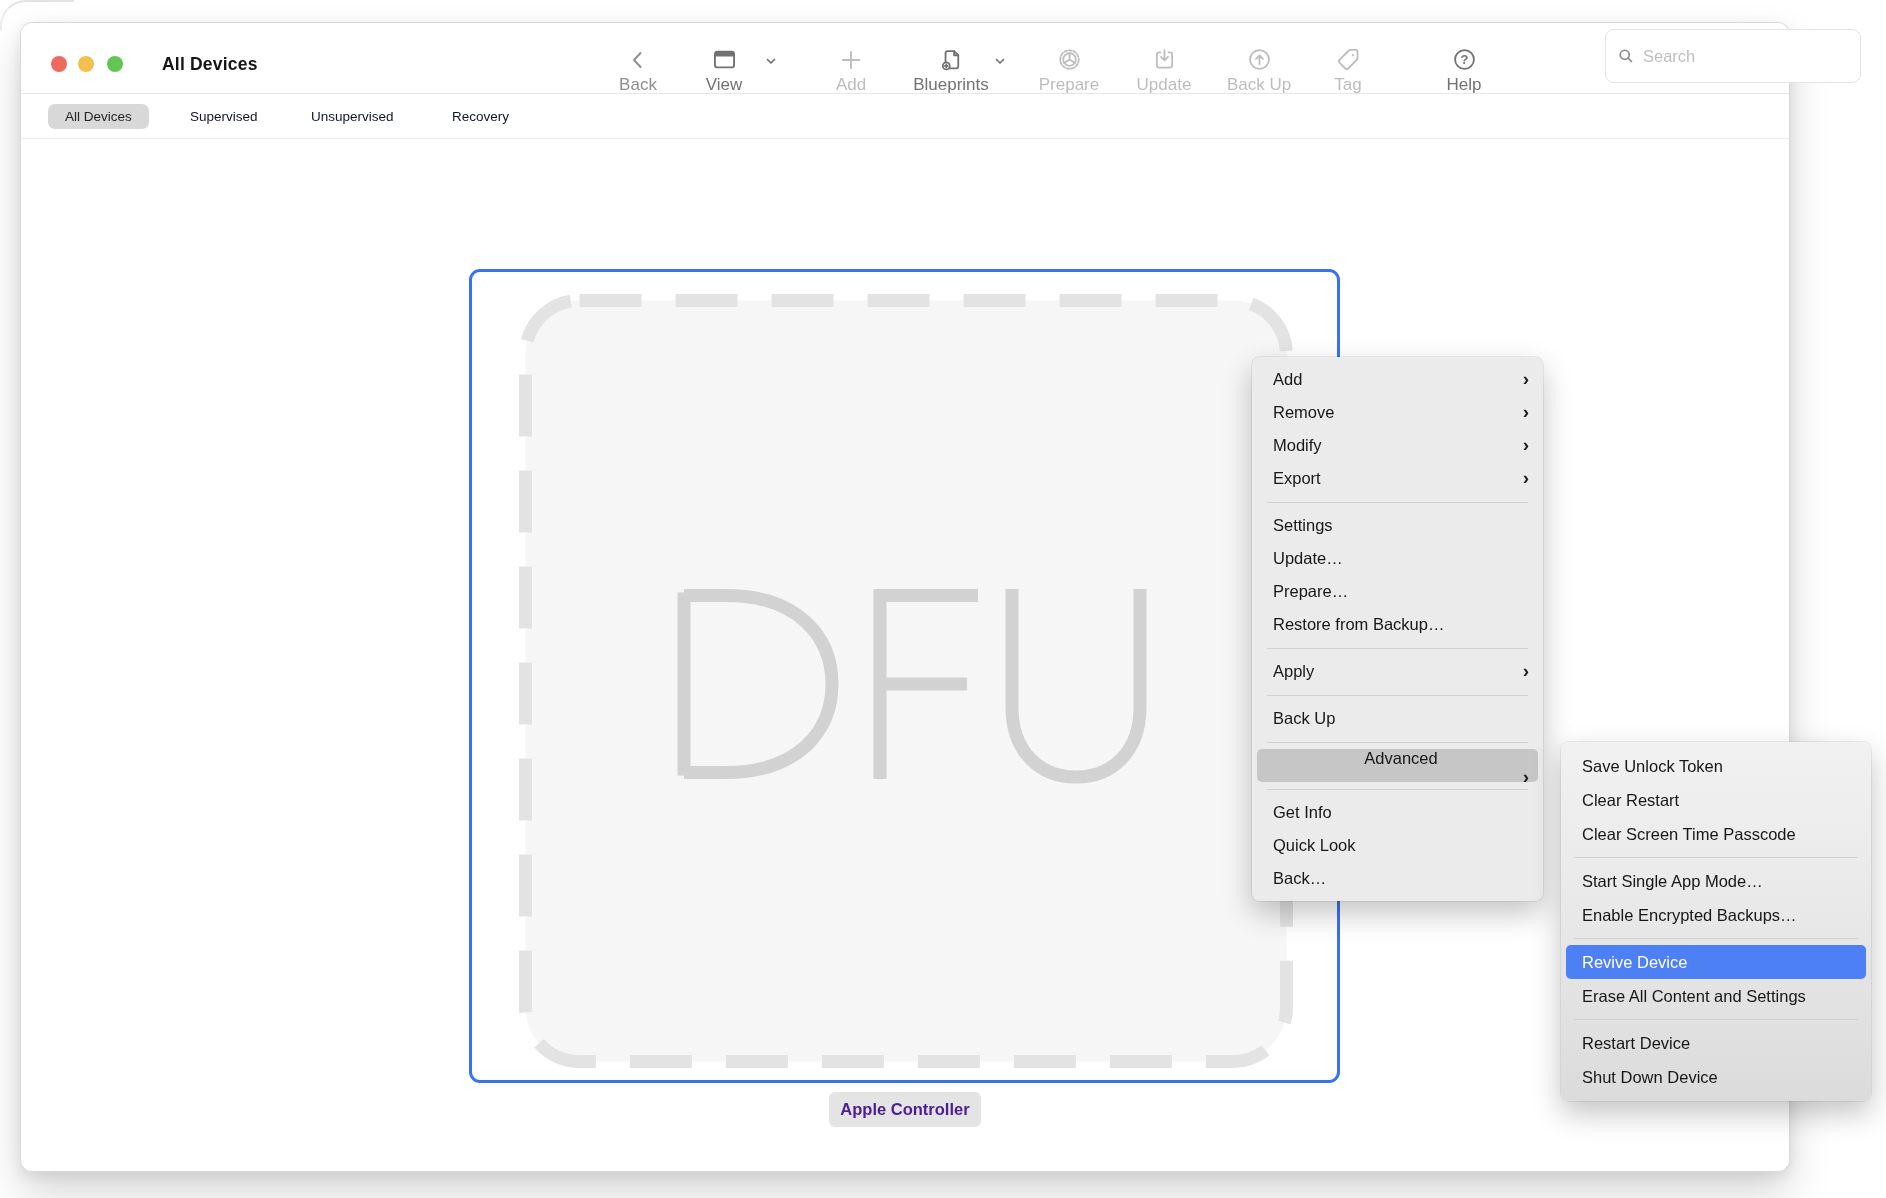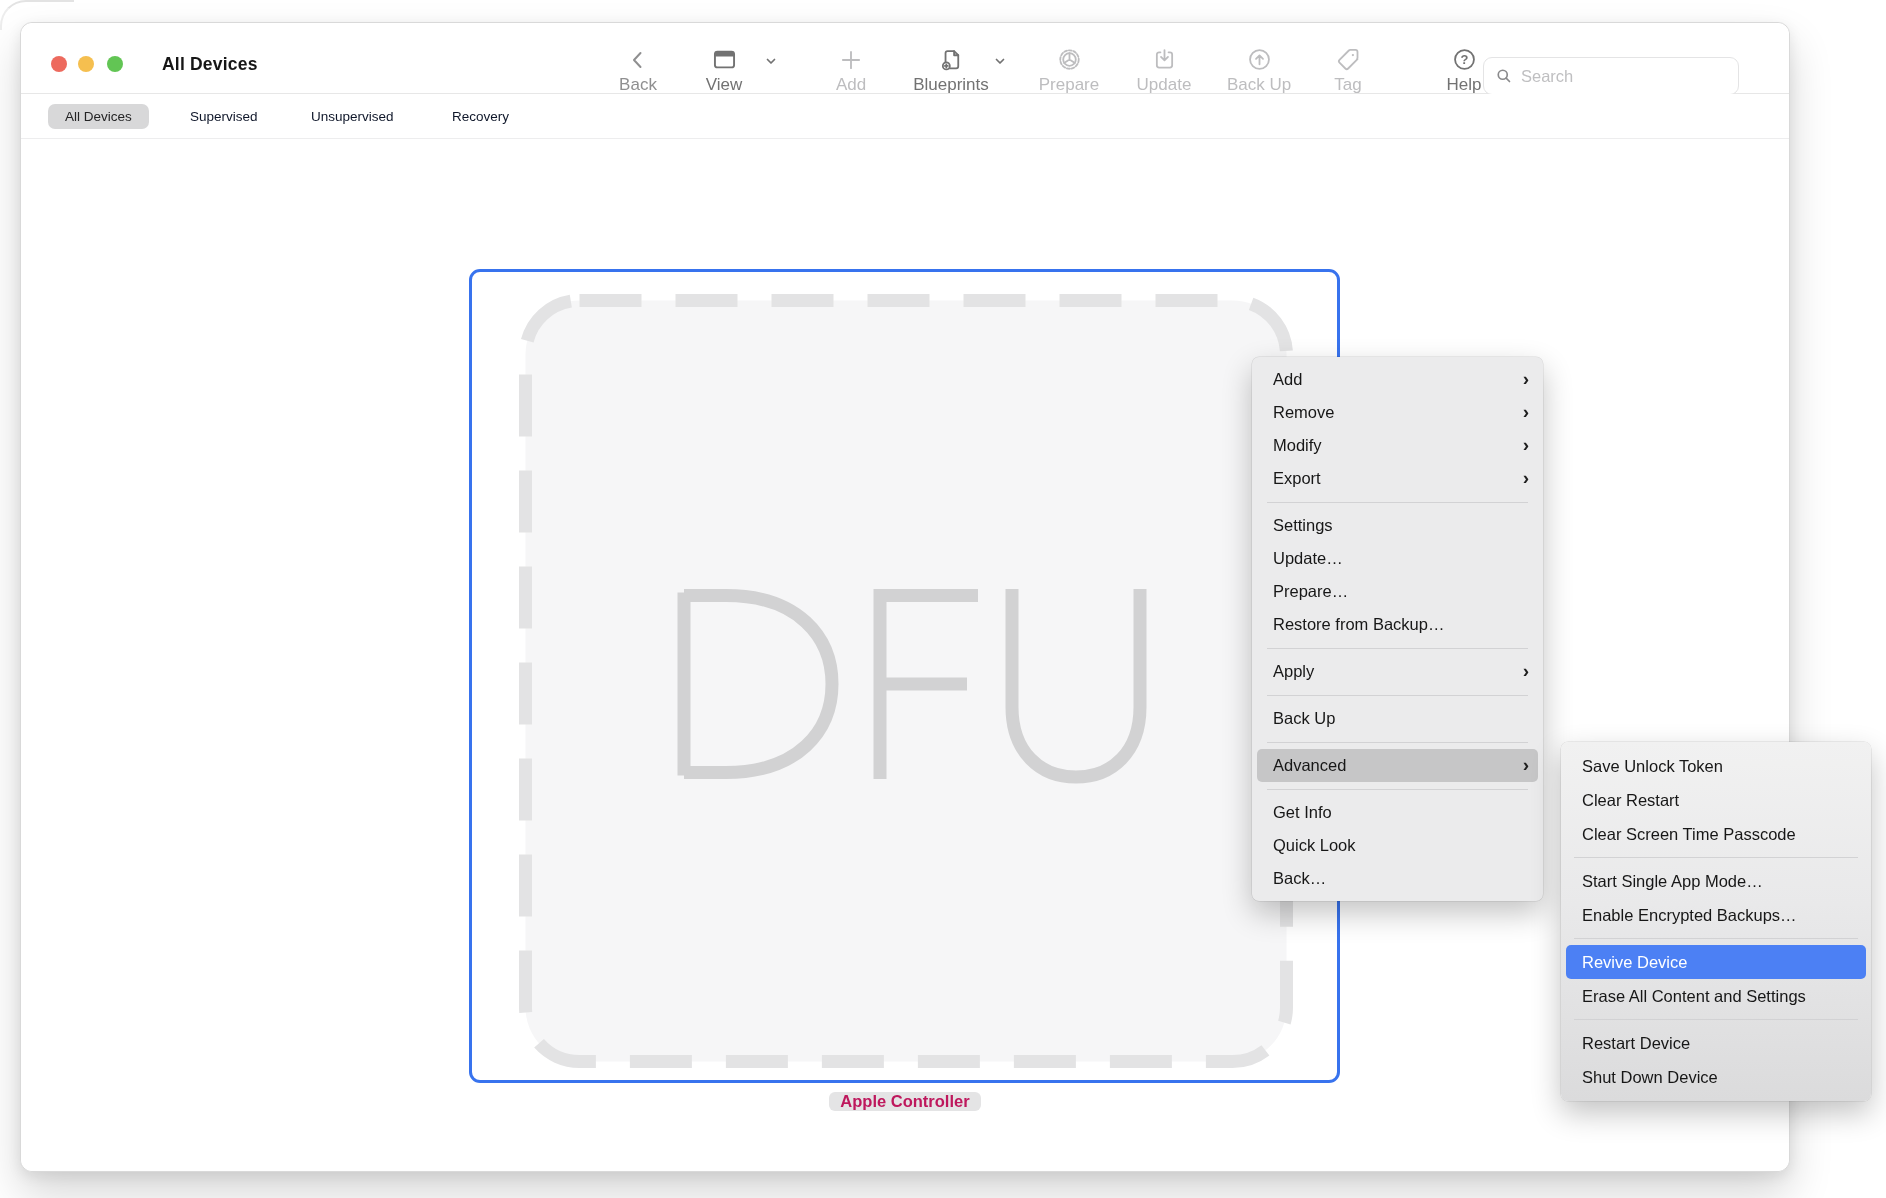--- a/index.html
+++ b/index.html
@@ -28,48 +28,48 @@
   .win-title{position:absolute;left:141px;top:31px;font-size:17.5px;font-weight:bold;color:#161616;letter-spacing:.2px;}
 
   
   .tbi{position:absolute;top:22px;width:90px;text-align:center;color:#727272;cursor:default;}
   .tbi .ic{height:29px;display:flex;align-items:center;justify-content:center;position:relative;}
   .tbi .lbl{font-size:17px;margin-top:1px;}
   .tbi.disabled{color:#bdbdbf;}
   .tbi.mid{color:#8f8f90;}
   .dd{position:absolute;right:6px;top:10px;}
   svg.icon{display:block;}
-  .search{position:absolute;left:1462px;top:6px;width:256px;height:38px;border:1.5px solid #e4e4e5;border-radius:9px;background:#fff;display:flex;align-items:center;padding:0 10px;margin-top:28px;}
+  .search{position:absolute;left:1584px;top:6px;width:256px;height:54px;border:1.5px solid #e4e4e5;border-radius:9px;background:#fff;display:flex;align-items:center;padding:0 10px;}
   .search input{border:none;outline:none;font-size:16.5px;color:#333;width:100%;margin-left:7px;font-family:inherit;background:transparent;}
   .search input::placeholder{color:#bfbfc1;}
 
   
   .tabbar{position:absolute;left:0;top:71px;right:0;height:45px;border-bottom:1px solid #ededee;background:#fff;}
   .tab{position:absolute;top:10px;height:25px;line-height:25px;font-size:13.5px;color:#0f172a;cursor:default;}
   .tab.selected{background:#d8d8d9;color:#242425;border-radius:7px;padding:0 17px;font-weight:500;}
 
   
   .canvas{position:absolute;left:0;top:116px;right:0;bottom:0;border-radius:0 0 12px 12px;background:#fff;overflow:hidden;}
   .sel-rect{position:absolute;left:448px;top:130px;width:871px;height:814px;border:3px solid var(--selection-blue);border-radius:11px;}
   .dfu-svg{position:absolute;left:498px;top:155px;}
   .device-label{position:absolute;left:803px;top:953px;width:162px;text-align:center;}
-  .device-label span{display:inline-block;background:#e4e4e5;border-radius:6px;padding:0 11px;font-size:16.5px;font-weight:600;color:#be185d;}
+  .device-label span{display:inline-block;background:#e4e4e5;border-radius:6px;padding:8px 11px;font-size:16.5px;font-weight:600;color:#4c1d95;}
 
   
   .menu{position:absolute;border-radius:7px;padding:6px 0;
     box-shadow:0 12px 30px rgba(0,0,0,.24),0 0 0 .5px rgba(0,0,0,.12);}
   .ctx{left:1252px;top:357px;width:291px;background:#ebebec;z-index:10;}
   .sub{left:1561px;top:742px;width:310px;z-index:11;padding:7px 0;
     background:linear-gradient(180deg,#f1f1f1 0%,#e9e9ea 45%,#dbdbdc 100%);}
   .mi{display:flex;align-items:center;height:33px;margin:0 5px;padding:0 9px 0 16px;
     font-size:16.5px;color:#171717;border-radius:5px;cursor:default;white-space:nowrap;}
   .sub .mi{height:34px;}
   .mi .chev{margin-left:auto;font-size:19px;font-weight:600;color:#1f1f1f;line-height:1;transform:translateY(-1px);}
   .mi .chev::before{content:"\203A";}
-  .mi.hl-gray{background:var(--highlight-gray);}
+  .mi.hl-gray{background:var(--highlight-gray);flex-direction:column;}
   .mi.hl-blue{background:var(--highlight-blue);color:#fff;}
   .msep{height:1px;background:#d2d2d4;margin:6.5px 15px;}
   .sub .msep{margin:6px 13px;}
 </style>
 </head>
 <body>
 
 <div class="stage">
   <div class="page-corner"></div>
 

